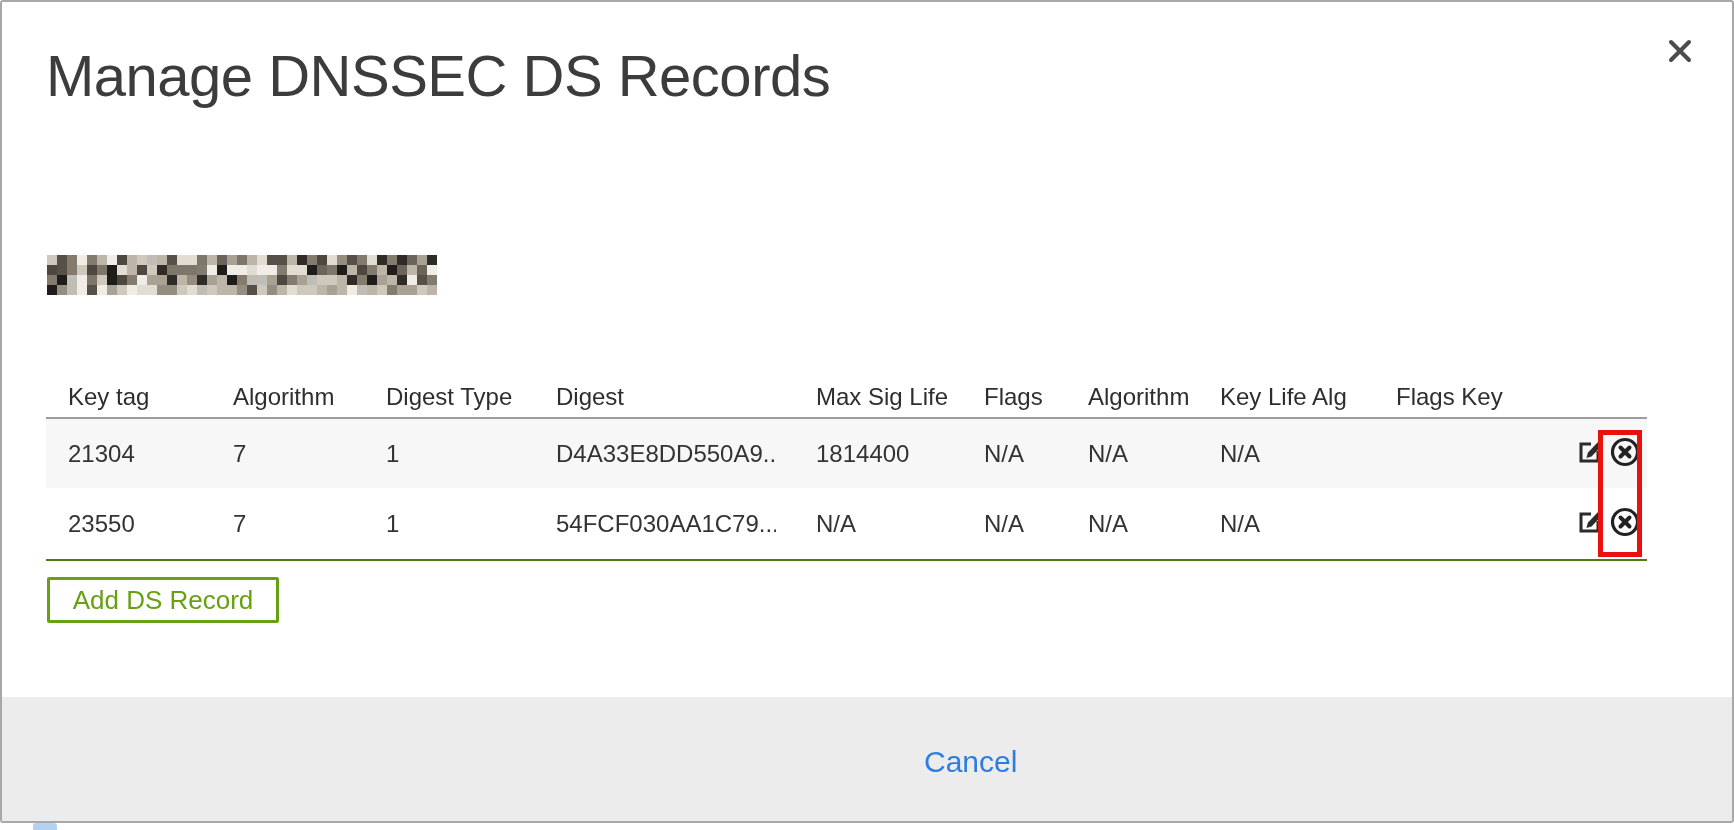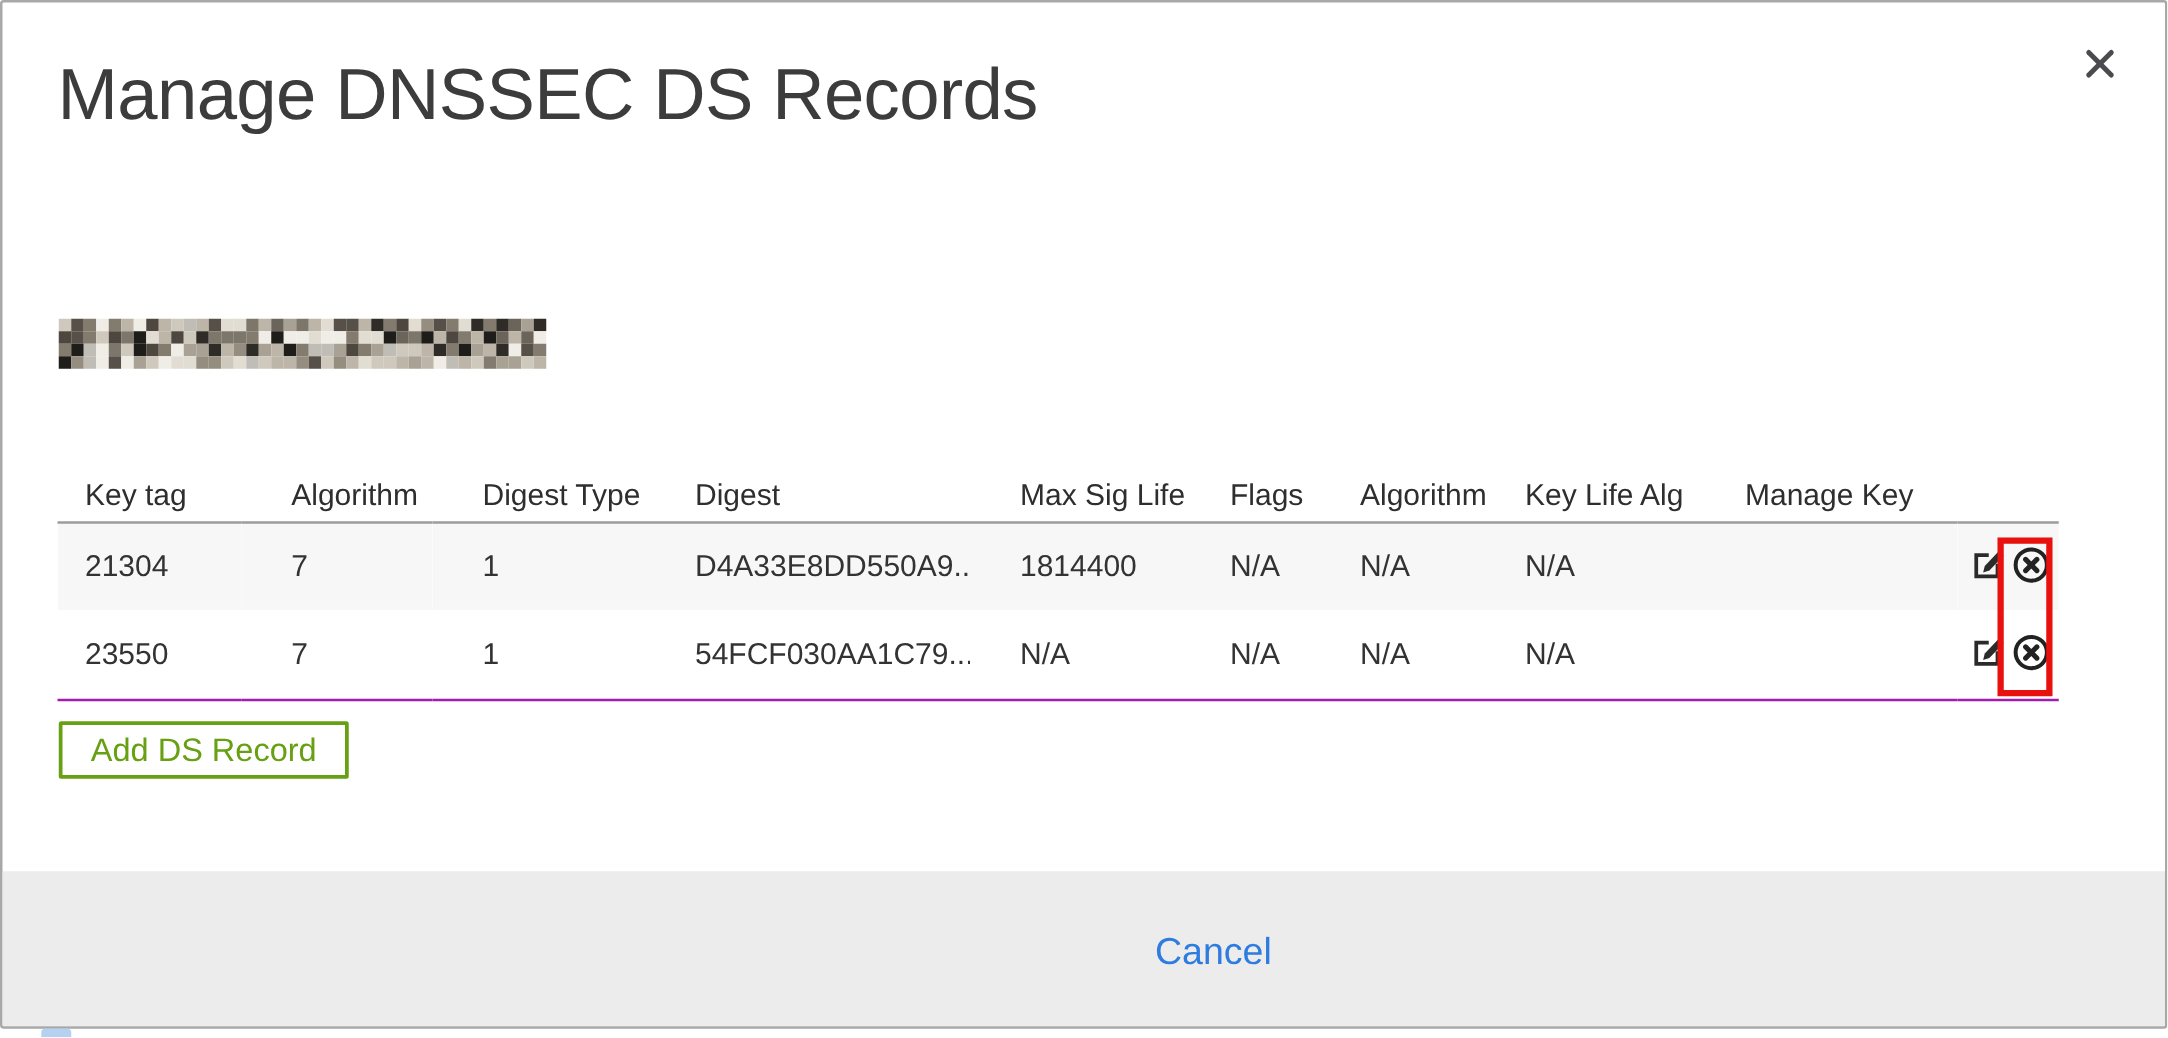--- a/index.html
+++ b/index.html
@@ -36,21 +36,21 @@
     height:42px; padding:0 0 6px 40px; vertical-align:bottom;
     border-bottom:2px solid #9c9c9c; white-space:nowrap;
   }
   table.ds-table td {
     font-size:24px; color:#333; padding-left:40px; white-space:nowrap;
     overflow:hidden; vertical-align:middle;
   }
   table.ds-table th:first-child, table.ds-table td:first-child { padding-left:22px; }
   table.ds-table tr.row-a { background:#f7f7f7; height:70px; }
   table.ds-table tr.row-b { background:#ffffff; height:72px; }
-  table.ds-table tbody tr:last-child td { border-bottom:2px solid #a21caf; }
+  table.ds-table tbody tr:last-child td { border-bottom:2px solid #4d7c0f; }
   td.actions-cell { padding:0 6px 0 0 !important; }
   .actions-inner { display:flex; justify-content:flex-end; align-items:center; gap:3px; }
   .icon-btn { background:none; border:none; padding:0; cursor:pointer; display:flex; }
   .red-annotation {
     position:absolute; left:1596px; top:428px; width:44px; height:127px;
     border:5px solid #e8110d; pointer-events:none;
   }
   .add-ds-btn {
     position:absolute; left:45px; top:575px; width:232px; height:46px;
     background:#fff; border:3px solid #68a014; border-radius:2px;
@@ -270,21 +270,21 @@
         <thead>
           <tr>
             <th>Key tag</th>
             <th>Algorithm</th>
             <th>Digest Type</th>
             <th>Digest</th>
             <th>Max Sig Life</th>
             <th>Flags</th>
             <th>Algorithm</th>
             <th>Key Life Alg</th>
-            <th>Manage Key</th>
+            <th>Flags Key</th>
             <th></th>
           </tr>
         </thead>
         <tbody>
           <tr class="row-a">
             <td>21304</td>
             <td>7</td>
             <td>1</td>
             <td>D4A33E8DD550A9...</td>
             <td>1814400</td>

